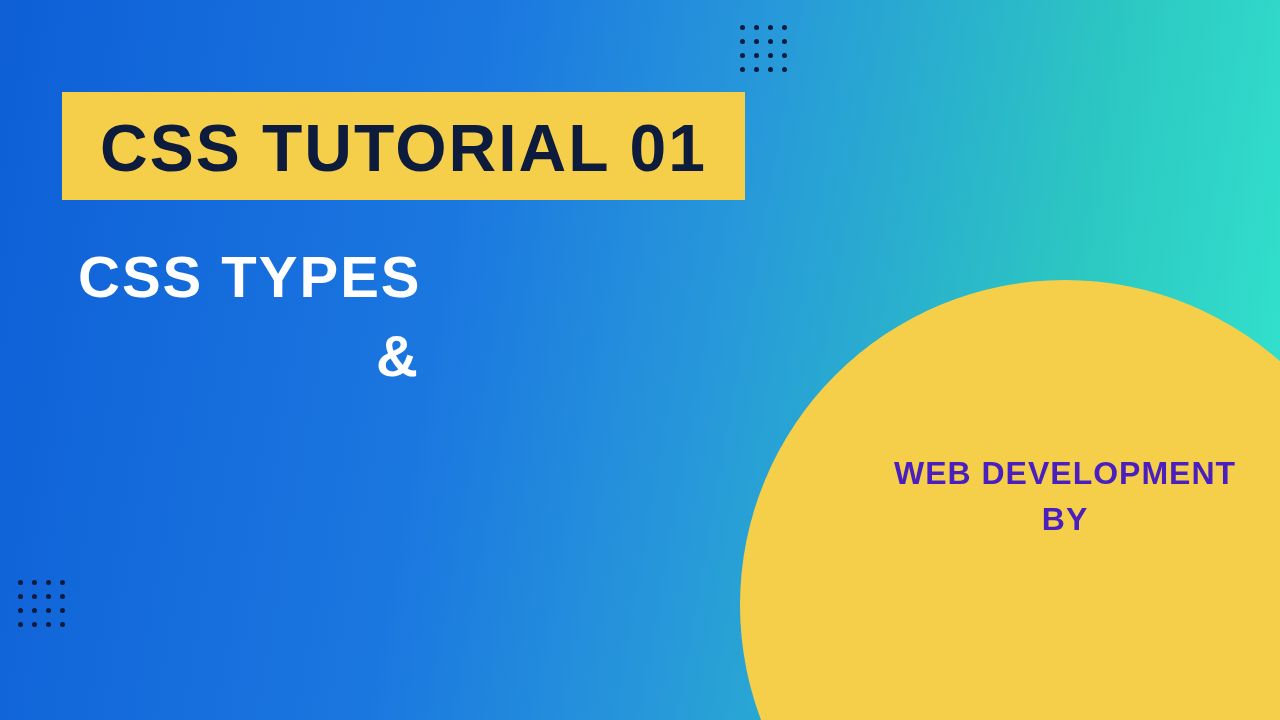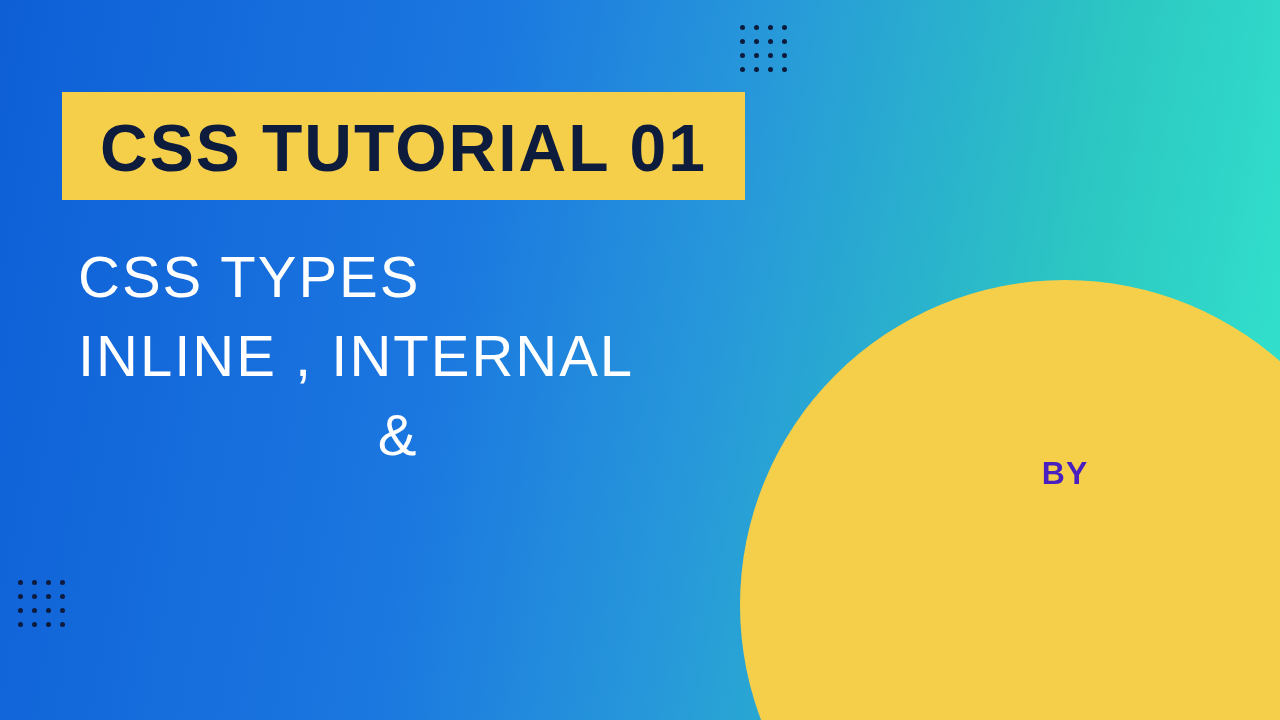--- a/index.html
+++ b/index.html
@@ -28,21 +28,21 @@
     color: #0d1b3d;
     font-family: "Arial Black", Arial, sans-serif;
   }
 
   .main-block {
     position: absolute;
     top: 238px;
     left: 78px;
     color: #ffffff;
     font-family: "Arial Black", Arial, sans-serif;
-    font-weight: 400;
+    font-weight: 700;
   }
   .main-line {
     font-size: 58px;
     letter-spacing: 2px;
     line-height: 1.36;
   }
   .main-center { text-align: center; width: 640px; }
 
   .circle {
     position: absolute;
@@ -121,19 +121,19 @@
     <span></span>
     <span></span>
 </div>
 
 <div class="title-banner">
   <div class="title-text">CSS TUTORIAL 01</div>
 </div>
 
 <div class="main-block">
   <div class="main-line">CSS TYPES</div>
-  <div class="main-line">INLINE , INTERNAL</div>
   <div class="main-line main-center">&amp;</div>
 </div>
 
 <div class="circle">
+  <div class="circle-text">WEB DEVELOPMENT</div>
   <div class="circle-text">BY</div>
 </div>
 
 </body></html>

